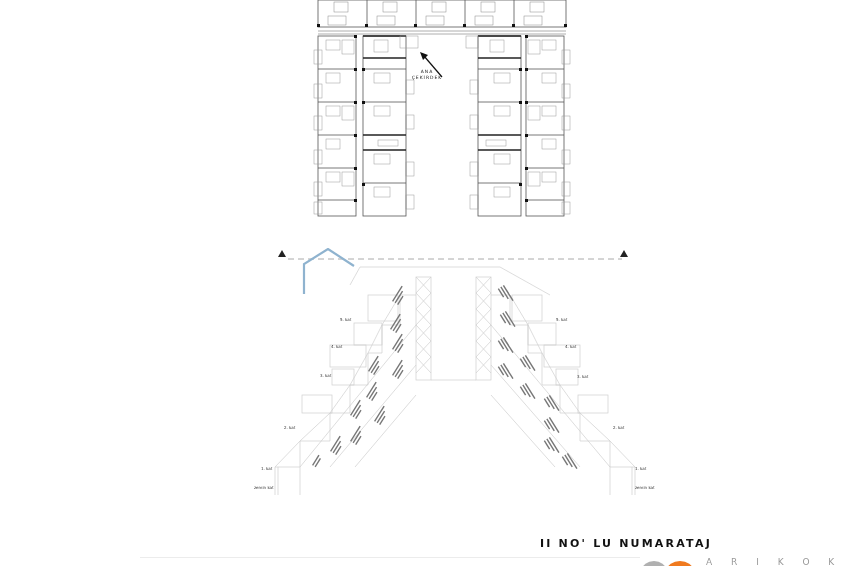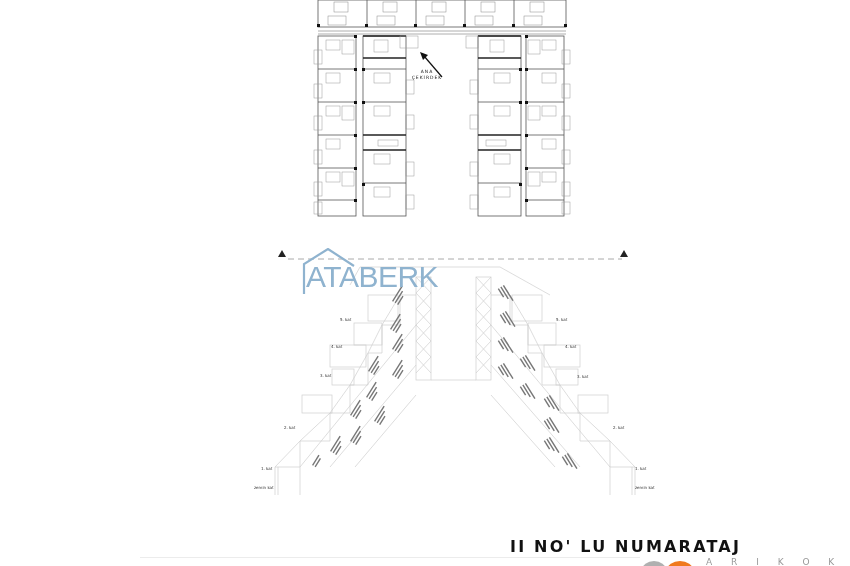--- a/index.html
+++ b/index.html
@@ -3,21 +3,21 @@
 <meta charset="utf-8">
 <style>
   html, body { margin:0; padding:0; background:#ffffff; }
   body { width:850px; height:566px; position:relative; overflow:hidden; font-family:"DejaVu Sans", sans-serif; }
   .abs { position:absolute; }
   svg { display:block; }
   .floor-label { position:absolute; font-size:4px; color:#333; font-family:"DejaVu Sans", sans-serif; white-space:nowrap; }
   .core-label { position:absolute; font-size:4.5px; letter-spacing:1px; color:#222; text-align:center; line-height:6px; font-family:"DejaVu Sans", sans-serif; }
   .logo { position:absolute; left:302px; top:248px; width:140px; height:50px; }
   .logo-text { position:absolute; left:4px; top:13px; font-family:"Liberation Sans", sans-serif; font-size:30px; color:#8fb3cf; letter-spacing:-0.5px; line-height:32px; }
-  .title { position:absolute; left:510px; top:537px; font-family:"DejaVu Sans", sans-serif; font-weight:bold; font-size:16px; letter-spacing:2.2px; color:#111; }
+  .title { position:absolute; left:540px; top:537px; font-family:"DejaVu Sans", sans-serif; font-weight:bold; font-size:11px; letter-spacing:2.2px; color:#111; }
   .footer-line { position:absolute; left:140px; top:557px; width:500px; height:1px; background:#ececec; }
   .brand { position:absolute; left:640px; top:558px; width:210px; height:8px; overflow:hidden; }
   .brand-text { position:absolute; left:66px; top:-1px; font-size:9px; letter-spacing:8px; color:#999; font-family:"DejaVu Sans", sans-serif; }
 </style>
 </head>
 <body>
 
 <div class="abs" style="left:312px;top:0;width:260px;height:220px;">
   <svg width="260" height="220" viewBox="0 0 260 220">
     <g stroke="#555" fill="none" stroke-width="0.8">
@@ -362,21 +362,20 @@
   <div class="floor-label" style="left:327px;top:129px;">3. kat</div>
   <div class="floor-label" style="left:363px;top:180px;">2. kat</div>
   <div class="floor-label" style="left:385px;top:221px;">1. kat</div>
   <div class="floor-label" style="left:385px;top:240px;">zemin kat</div>
 </div>
 
 <div class="logo">
   <svg width="140" height="50" viewBox="0 0 140 50" style="position:absolute;left:0;top:0;">
     <polyline points="2,46 2,16 26,1 52,18" fill="none" stroke="#8fb3cf" stroke-width="2.2"></polyline>
   </svg>
-  <div class="logo-text">ATABERK</div>
 </div>
 
 <div class="title">II NO' LU NUMARATAJ</div>
 <div class="footer-line"></div>
 <div class="brand">
   <svg width="60" height="14" viewBox="0 0 60 14" style="position:absolute;left:0;top:0;">
     <ellipse cx="14" cy="12" rx="12" ry="9" fill="#b0b0b0"></ellipse>
     <ellipse cx="40" cy="12" rx="13" ry="9" fill="#f07a1e"></ellipse>
   </svg>
   <div class="brand-text">A R I K O K U R</div>

